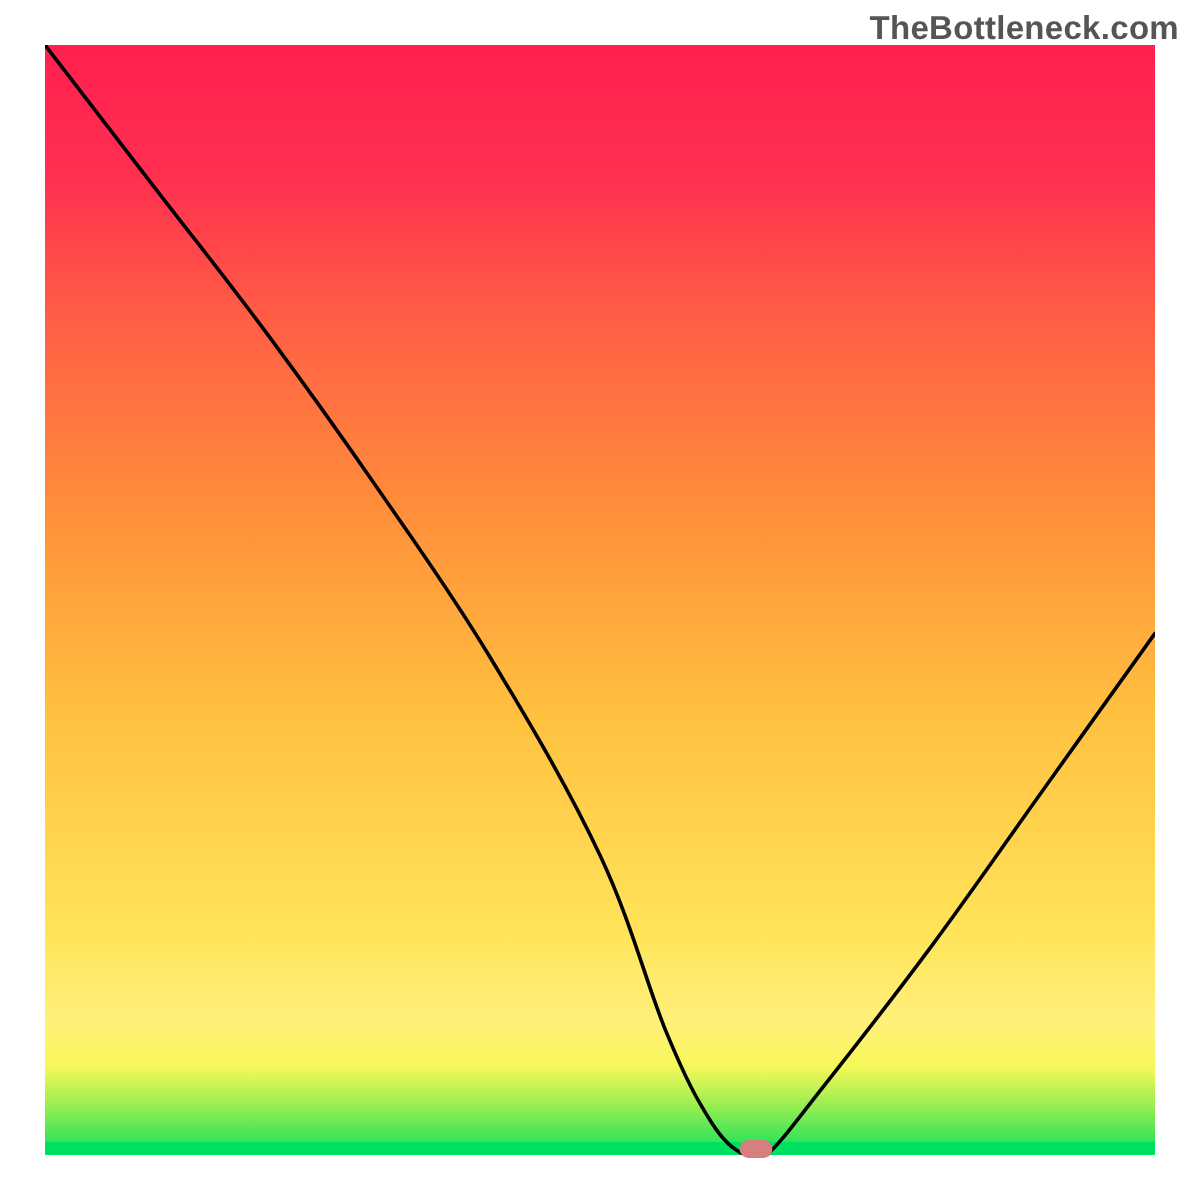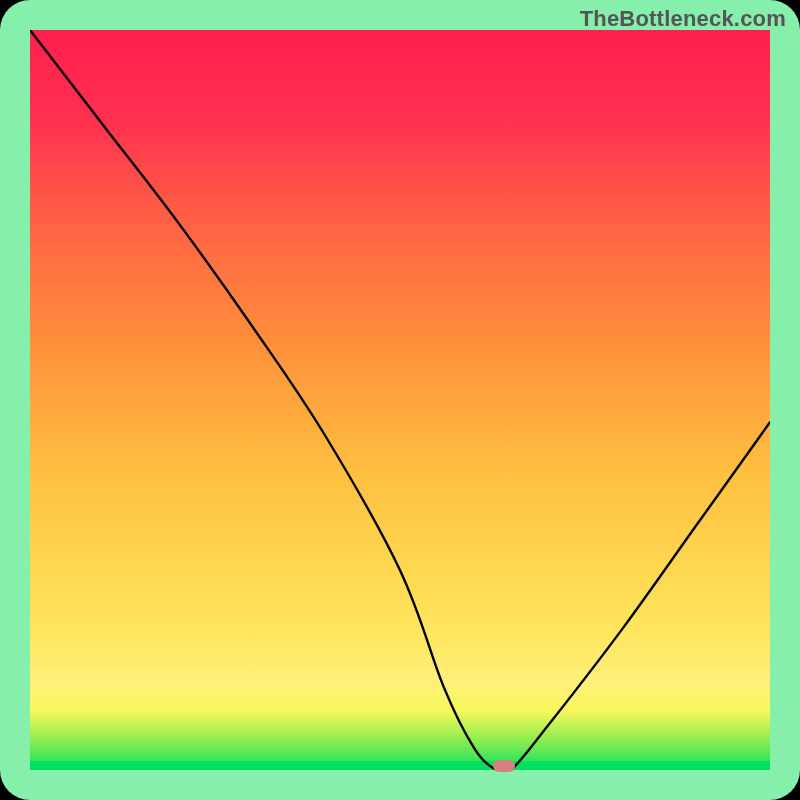--- a/index.html
+++ b/index.html
@@ -8,22 +8,21 @@
     width: 800px;
     height: 800px;
     background: #000;
     overflow: hidden;
     font-family: Arial, Helvetica, sans-serif;
   }
   .frame {
     position: relative;
     width: 800px;
     height: 800px;
-    background: #86efac;
-    border-radius: 30px;
+    background: #ffffff;
   }
   .watermark {
     position: absolute;
     top: 6px;
     right: 14px;
     color: #555;
     font-size: 22px;
     font-weight: 600;
     letter-spacing: 0.2px;
     z-index: 10;

